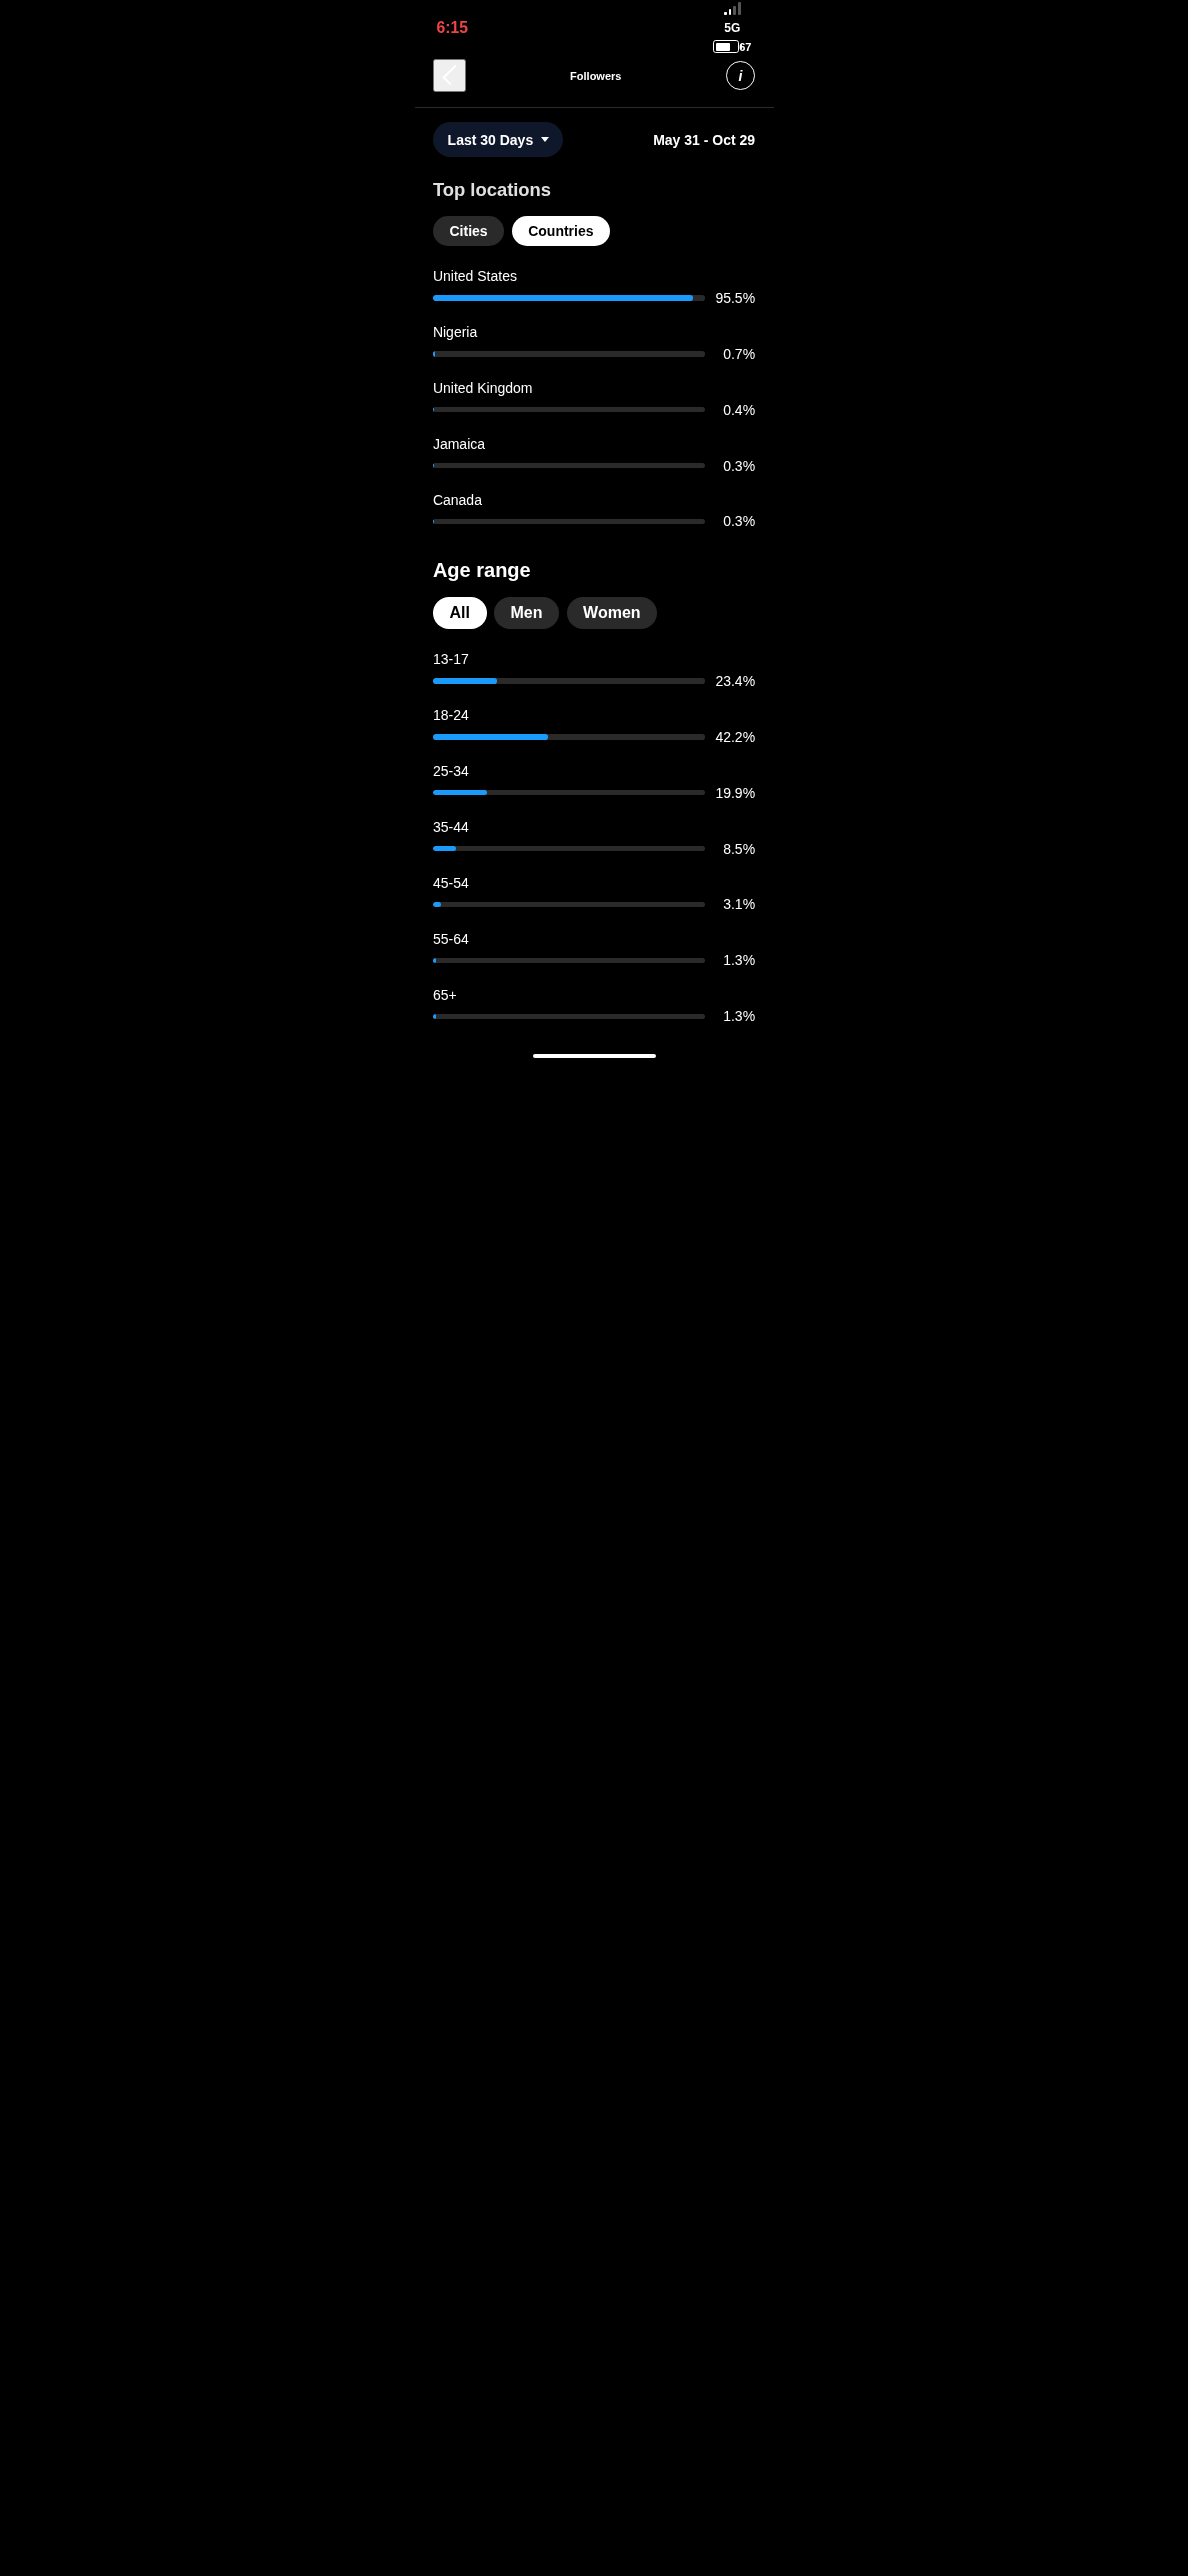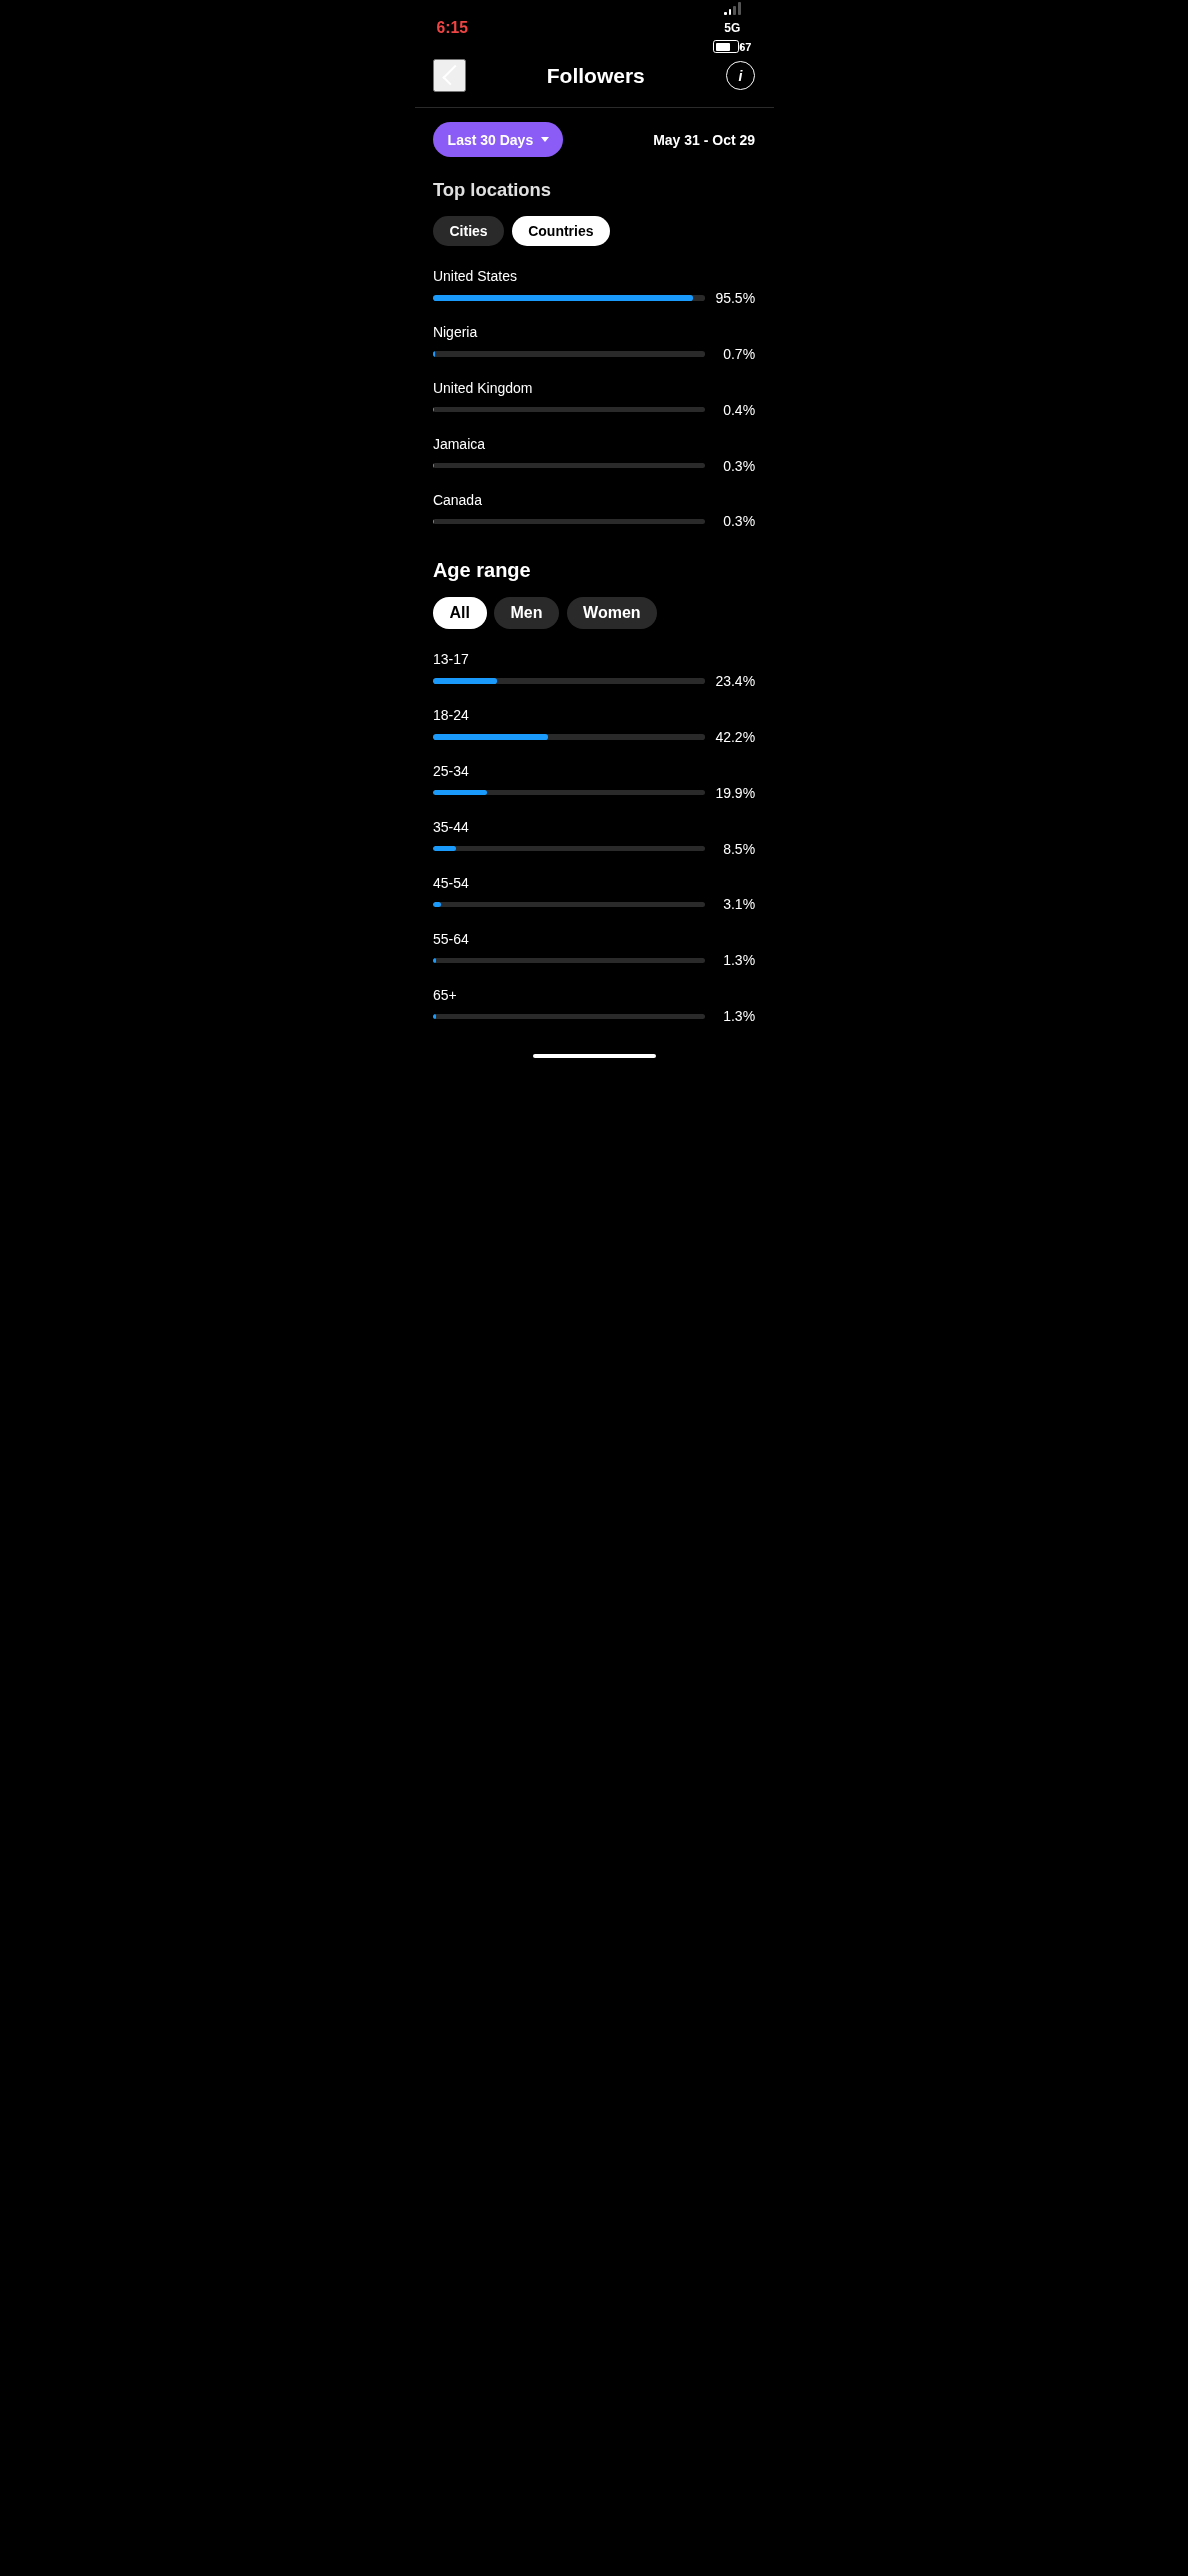--- a/index.html
+++ b/index.html
@@ -122,21 +122,21 @@
     .back-arrow {
       width: 11px;
       height: 18.4px;
       border-left: 2.3px solid #fff;
       border-bottom: 2.3px solid #fff;
       transform: rotate(45deg);
       margin-left: 5.5px;
     }
 
     .page-title {
-      font-size: 21px;
+      font-size: 11px;
       font-weight: 700;
       color: #fff;
     }
 
     .info-btn {
       width: 29.5px;
       height: 29.5px;
       border: 1.8px solid #fff;
       border-radius: 50%;
       display: flex;
@@ -162,21 +162,21 @@
 
     
     .date-range-row {
       display: flex;
       align-items: center;
       justify-content: space-between;
       padding: 14.7px 0;
     }
 
     .date-filter-btn {
-      background: #8b5cf6;
+      background: #0f172a;
       border: none;
       border-radius: 18.4px;
       padding: 9.2px 14.7px;
       display: flex;
       align-items: center;
       gap: 7.4px;
       cursor: pointer;
     }
 
     .date-filter-text {

